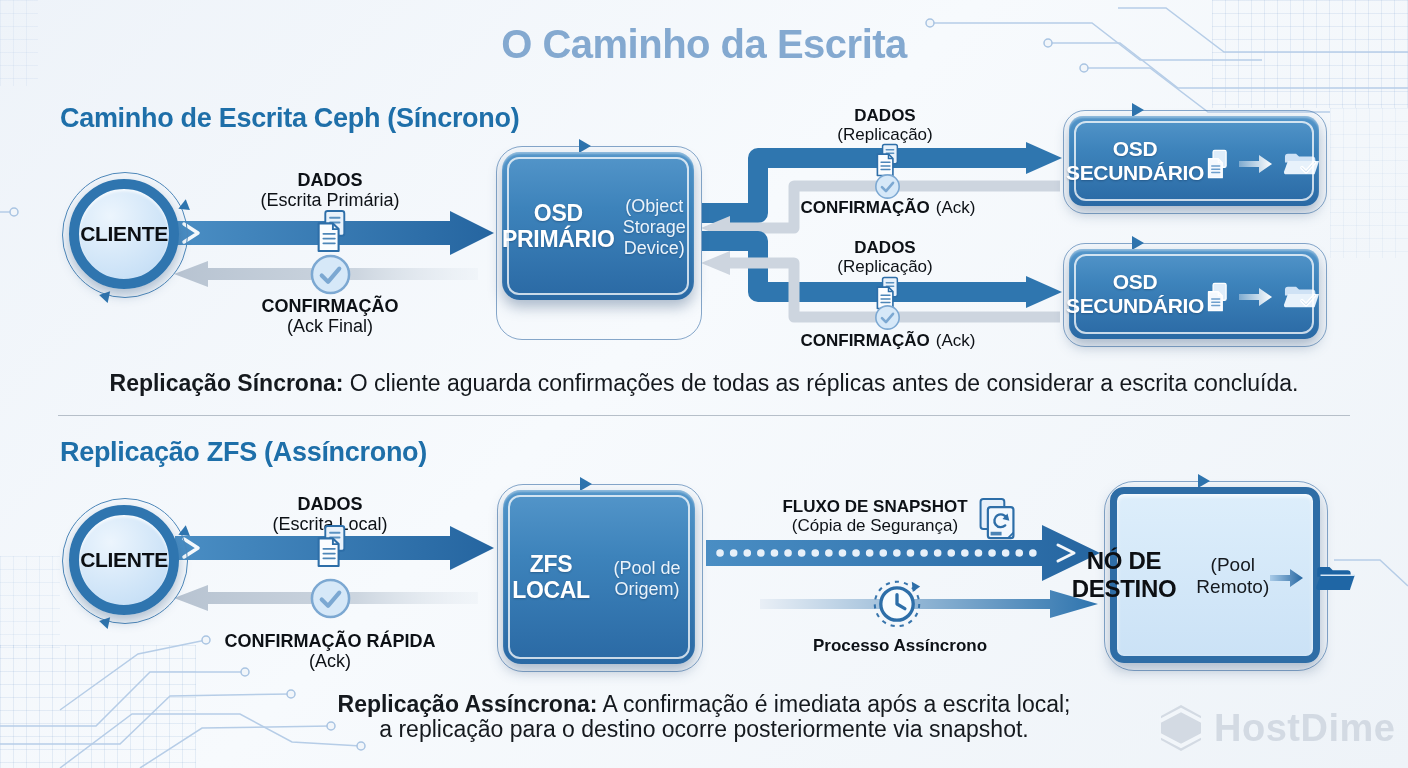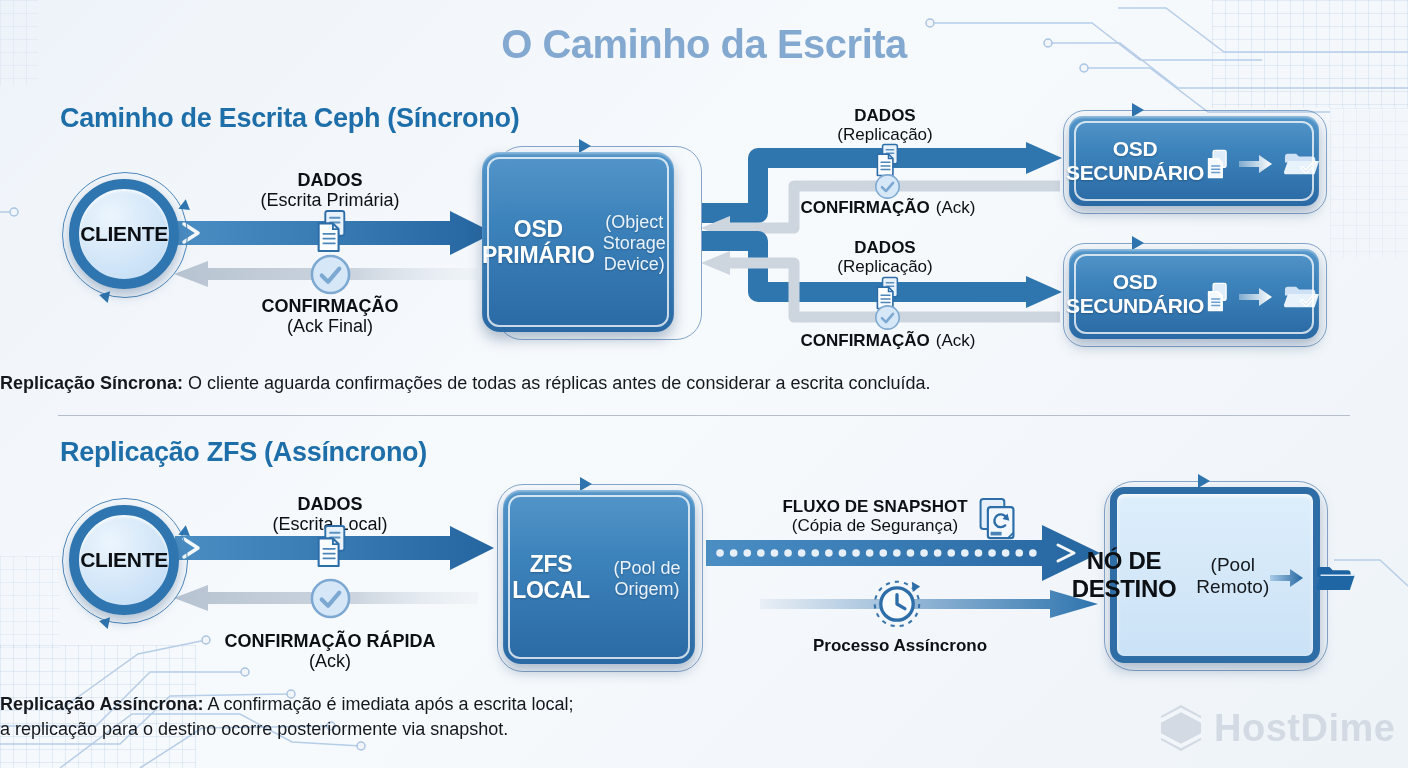--- a/index.html
+++ b/index.html
@@ -10,21 +10,21 @@
   .grid{position:absolute;z-index:0;
     background-image:linear-gradient(to right,rgba(125,162,210,.16) 1px,transparent 1px),
                      linear-gradient(to bottom,rgba(125,162,210,.16) 1px,transparent 1px);
     background-size:13px 13px;}
   svg.layer{position:absolute;left:0;top:0;z-index:1;pointer-events:none;}
   svg.decor{z-index:0;}
   
   .main-title{position:absolute;left:0;right:0;top:22px;text-align:center;z-index:4;
     font-size:40px;font-weight:bold;color:#84a9d0;letter-spacing:-0.5px;}
   .sec-head{position:absolute;z-index:4;font-size:27px;font-weight:bold;color:#1e6fa9;letter-spacing:-0.3px;}
-  .caption{position:absolute;left:0;right:0;text-align:left;z-index:4;font-size:18px;color:#15191e;line-height:25px;}
+  .caption{position:absolute;left:0;right:0;text-align:center;z-index:4;font-size:23px;color:#15191e;line-height:25px;}
   .caption .b{font-weight:bold;}
   .divider{position:absolute;left:58px;width:1292px;top:415px;height:0;border-top:1.5px solid #b6bfc9;z-index:2;}
   
   .client-ring{position:absolute;width:124px;height:124px;border-radius:50%;
     border:1.6px solid #4e88ba;z-index:3;}
   .client-circle{position:absolute;left:6px;top:6px;width:110px;height:110px;border-radius:50%;
     box-sizing:border-box;border:10px solid #2f75af;
     background:radial-gradient(circle at 35% 30%,#ecf5fd 0%,#cbe2f7 70%,#bcd8f2 100%);
     box-shadow:0 6px 12px rgba(47,87,128,.35), inset 0 2px 3px rgba(255,255,255,.8);
     display:flex;align-items:center;justify-content:center;}
@@ -262,21 +262,21 @@
       <use href="#i-check"></use>
     </svg>
   <div class="lbl sm row" style="left:758px;top:331px;width:260px">
     <span class="b">CONFIRMAÇÃO</span>
     <span class="n">(Ack)</span>
   </div>
 
   <div class="ring" style="left:496px;top:146px;width:204px;height:192px;border-radius:26px">
     <div class="loop-arrow" style="left:40%"></div>
   </div>
-  <div class="panel" style="left:482px;top:152px;width:192px;height:180px">
+  <div class="panel" style="left:502px;top:152px;width:192px;height:148px">
     <div class="p-title">OSD PRIMÁRIO</div>
     <div class="p-sub">(Object Storage Device)</div>
   </div>
 
   <div class="ring" style="left:1063px;top:110px;width:262px;height:102px;border-radius:22px">
     <div class="loop-arrow" style="left:26%"></div>
   </div>
   <div class="panel sec" style="left:1069px;top:116px;width:250px;height:90px;border-radius:14px">
     <div class="p-title">OSD SECUNDÁRIO</div>
     <div class="icon-row">

